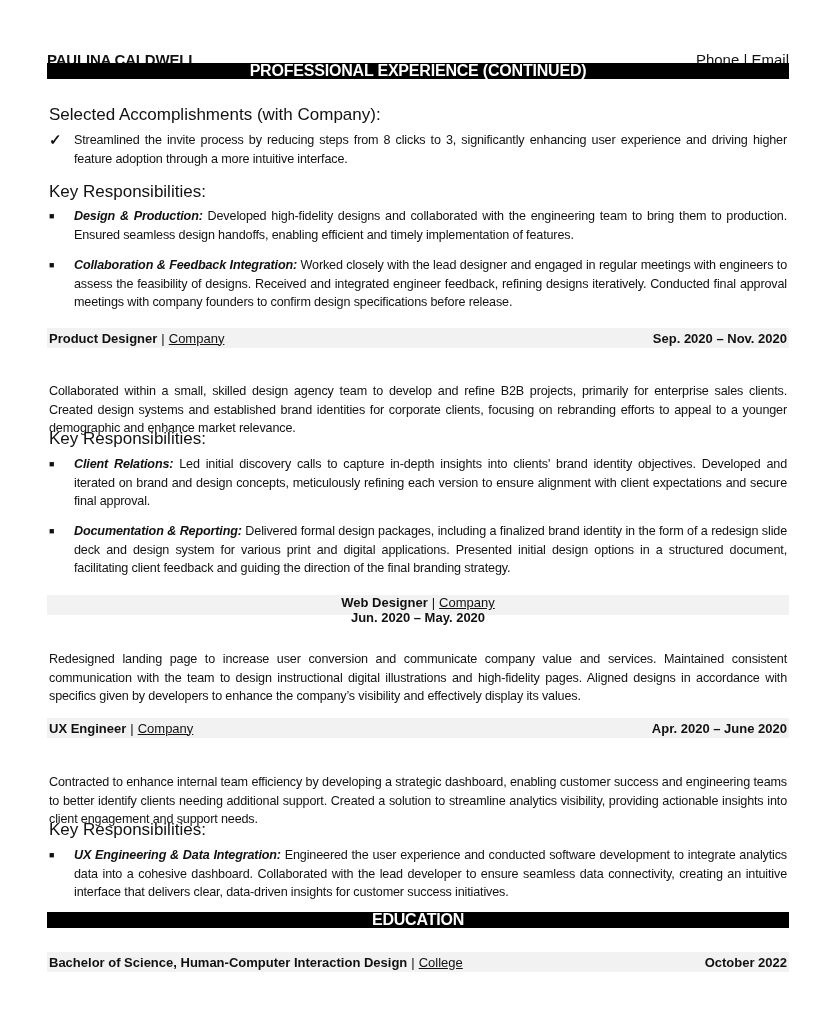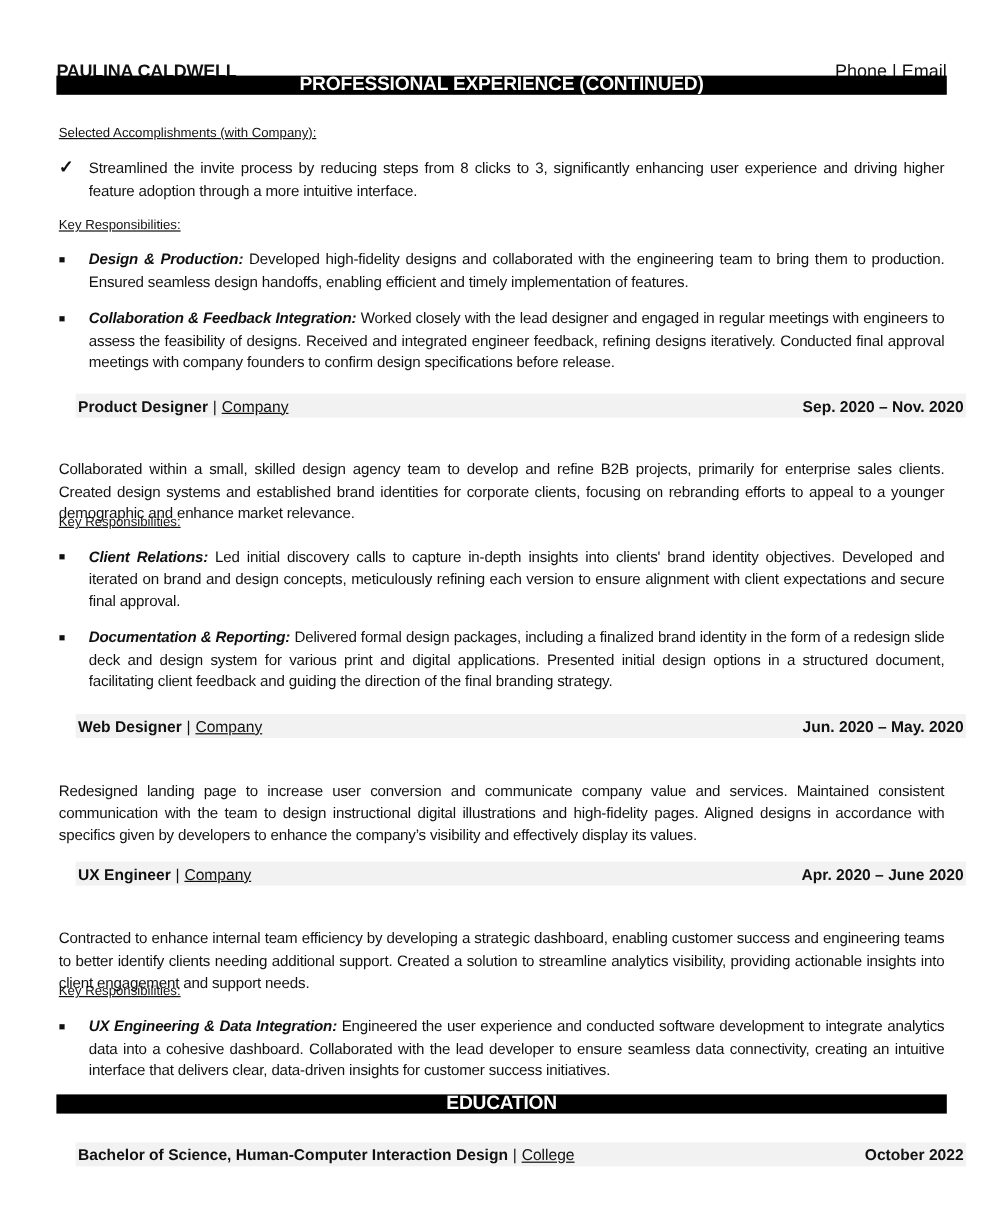--- a/index.html
+++ b/index.html
@@ -18,30 +18,30 @@
   }
   .name { font-weight: bold; font-size: 15px; letter-spacing: -0.2px; }
   .contact { font-size: 15px; }
   .section-bar {
     position: absolute; left: 0; width: 742px; height: 16px;
     background: #000000; color: #ffffff;
     display: flex; align-items: center; justify-content: center;
     font-weight: bold; font-size: 16px; letter-spacing: -0.2px;
   }
   .abs { position: absolute; left: 2px; width: 738px; }
-  .ul-label { text-decoration: underline; font-size: 11px; }
+  .ul-label { font-size: 17px; }
   .item { position: absolute; left: 2px; width: 738px; display: flex; }
   .marker { width: 25px; flex: 0 0 25px; font-size: 13px; line-height: 18.5px; }
   .marker.check { font-size: 15px; font-weight: bold; }
   .marker.square { font-size: 9px; line-height: 18.5px; padding-top: 0; }
   .item-text { flex: 1; line-height: 18.5px; font-size: 12.6px; text-align: justify; letter-spacing: -0.15px; }
   .item-text b { font-style: italic; font-weight: bold; }
   .para { position: absolute; left: 2px; width: 738px; line-height: 18.5px; font-size: 12.6px; text-align: justify; letter-spacing: -0.15px; margin-top: 23px; }
   .job-row {
-    position: absolute; left: 16px; width: 742px; height: 20px;
+    position: absolute; left: 0; width: 742px; height: 20px;
     background: #f2f2f2;
     display: flex; justify-content: space-between; align-items: center;
     padding: 0 2px; font-size: 13px;
   }
   .job-left .title { font-weight: bold; }
   .job-left .sep { margin: 0 4px; }
   .job-left .company { text-decoration: underline; }
   .dates { font-weight: bold; }
 </style>
 </head>
@@ -89,21 +89,21 @@
   <div class="item" style="top:455px;">
     <span class="marker square">■</span>
     <span class="item-text"><b>Client Relations:</b><span> Led initial discovery calls to capture in-depth insights into clients' brand identity objectives. Developed and iterated on brand and design concepts, meticulously refining each version to ensure alignment with client expectations and secure final approval.</span></span>
   </div>
 
   <div class="item" style="top:522px;">
     <span class="marker square">■</span>
     <span class="item-text"><b>Documentation &amp; Reporting:</b><span> Delivered formal design packages, including a finalized brand identity in the form of a redesign slide deck and design system for various print and digital applications. Presented initial design options in a structured document, facilitating client feedback and guiding the direction of the final branding strategy.</span></span>
   </div>
 
-  <div class="job-row" style="top:595px;">
+  <div class="job-row" style="top:595px;flex-direction:column;">
     <span class="job-left">
       <span class="title">Web Designer</span><span class="sep">|</span><span class="company">Company</span>
     </span>
     <span class="dates">Jun. 2020 – May. 2020</span>
   </div>
 
   <div class="para" style="top:627px;">Redesigned landing page to increase user conversion and communicate company value and services. Maintained consistent communication with the team to design instructional digital illustrations and high-fidelity pages. Aligned designs in accordance with specifics given by developers to enhance the company’s visibility and effectively display its values.</div>
 
   <div class="job-row" style="top:718px;">
     <span class="job-left">

